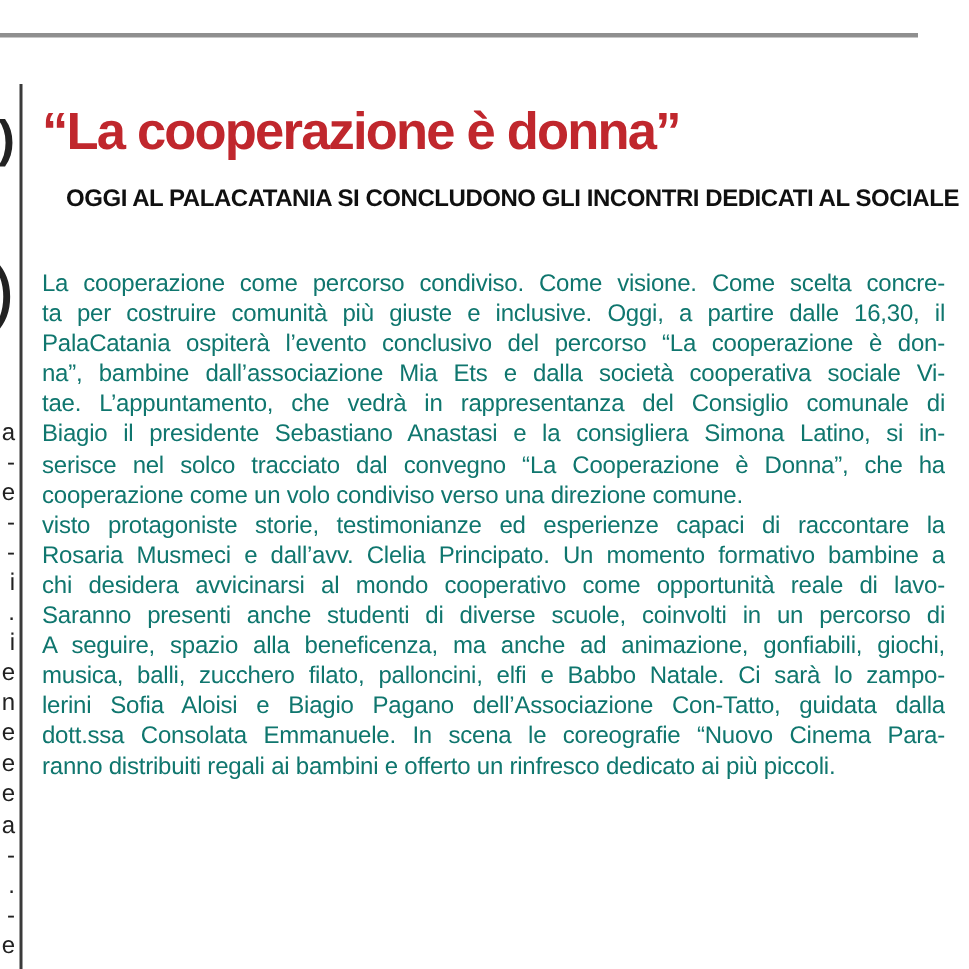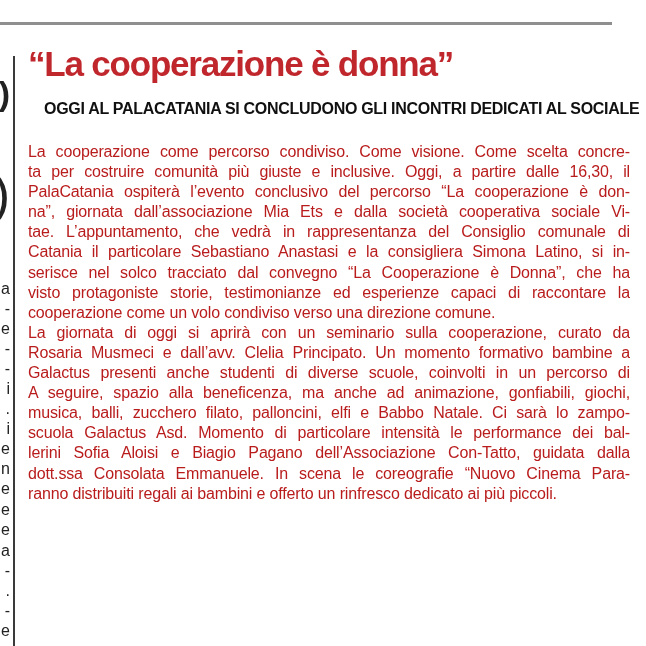--- a/index.html
+++ b/index.html
@@ -28,41 +28,41 @@
   .left-strip span{
     position:absolute;right:1px;
     font-size:16px;line-height:1;
     color:#222;
     white-space:pre;
   }
   .article{
     position:absolute;left:28px;top:0;width:602px;
   }
   .headline{
-    margin:44px 0 0 0;
+    margin:68px 0 0 0;
     font-size:35px;line-height:40px;
     font-weight:800;
     letter-spacing:-1.2px;
     color:var(--headline-color,#c0272d);
     white-space:nowrap;
   }
   .subhead{
     margin:15px 0 0 16px;
     font-size:16px;line-height:20px;
     font-weight:800;
     letter-spacing:-0.3px;
     color:#101010;
     white-space:nowrap;
   }
   .body-text{
-    margin-top:23px;
+    margin-top:37px;
     width:602px;
     font-size:16px;
     letter-spacing:-0.15px;
-    color:#b91c1c;
+    color:#0f766e;
   }
   .line{
     height:20.1px;
     line-height:20.1px;
     text-align:justify;
     text-align-last:justify;
     white-space:normal;
     overflow:hidden;
   }
   .line.para-end{
@@ -101,31 +101,30 @@
 
   <div class="col-divider"></div>
 
   <div class="article">
     <h1 class="headline">“La cooperazione è donna”</h1>
     <h2 class="subhead">OGGI AL PALACATANIA SI CONCLUDONO GLI INCONTRI DEDICATI AL SOCIALE</h2>
     <div class="body-text" id="body">
         <div class="line">La cooperazione come percorso condiviso. Come visione. Come scelta concre-</div>
         <div class="line">ta per costruire comunità più giuste e inclusive. Oggi, a partire dalle 16,30, il</div>
         <div class="line">PalaCatania ospiterà l’evento conclusivo del percorso “La cooperazione è don-</div>
-        <div class="line">na”, giornata dall’associazione Mia Ets e dalla società cooperativa sociale Vi-</div>
+        <div class="line">na”, bambine dall’associazione Mia Ets e dalla società cooperativa sociale Vi-</div>
         <div class="line">tae. L’appuntamento, che vedrà in rappresentanza del Consiglio comunale di</div>
-        <div class="line">Catania il particolare Sebastiano Anastasi e la consigliera Simona Latino, si in-</div>
+        <div class="line">Biagio il presidente Sebastiano Anastasi e la consigliera Simona Latino, si in-</div>
         <div class="line">serisce nel solco tracciato dal convegno “La Cooperazione è Donna”, che ha</div>
+        <div class="line para-end">cooperazione come un volo condiviso verso una direzione comune.</div>
         <div class="line">visto protagoniste storie, testimonianze ed esperienze capaci di raccontare la</div>
-        <div class="line para-end">cooperazione come un volo condiviso verso una direzione comune.</div>
-        <div class="line">La giornata di oggi si aprirà con un seminario sulla cooperazione, curato da</div>
         <div class="line">Rosaria Musmeci e dall’avv. Clelia Principato. Un momento formativo bambine a</div>
-        <div class="line">Galactus presenti anche studenti di diverse scuole, coinvolti in un percorso di</div>
+        <div class="line">chi desidera avvicinarsi al mondo cooperativo come opportunità reale di lavo-</div>
+        <div class="line">Saranno presenti anche studenti di diverse scuole, coinvolti in un percorso di</div>
         <div class="line">A seguire, spazio alla beneficenza, ma anche ad animazione, gonfiabili, giochi,</div>
         <div class="line">musica, balli, zucchero filato, palloncini, elfi e Babbo Natale. Ci sarà lo zampo-</div>
-        <div class="line">scuola Galactus Asd. Momento di particolare intensità le performance dei bal-</div>
         <div class="line">lerini Sofia Aloisi e Biagio Pagano dell’Associazione Con-Tatto, guidata dalla</div>
         <div class="line">dott.ssa Consolata Emmanuele. In scena le coreografie “Nuovo Cinema Para-</div>
         <div class="line para-end">ranno distribuiti regali ai bambini e offerto un rinfresco dedicato ai più piccoli.</div>
       </div>
   </div>
 
 </div>
 
 </body></html>

